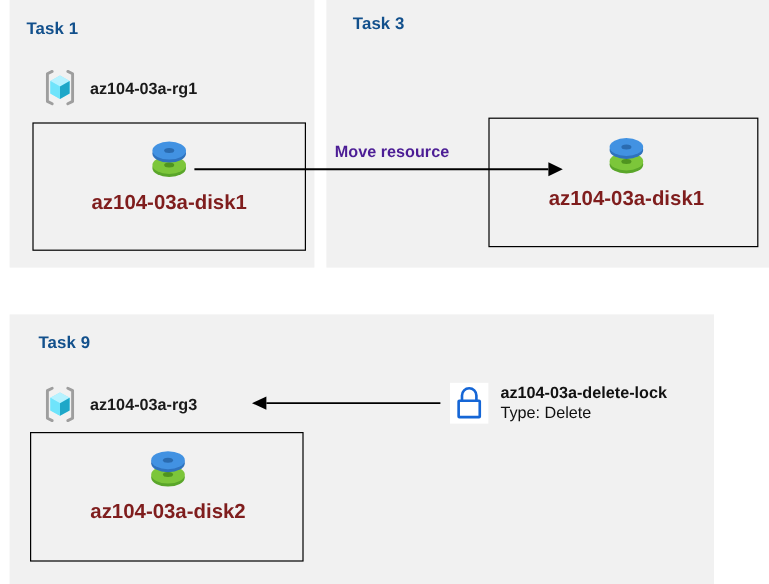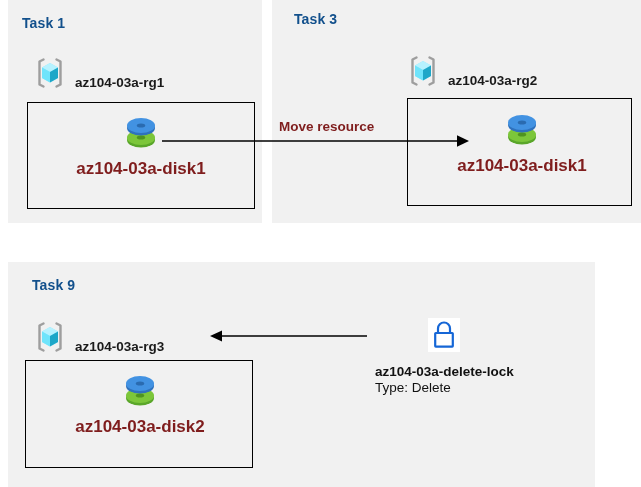--- a/index.html
+++ b/index.html
@@ -52,21 +52,21 @@
     box-sizing: border-box;
   }
   #box-task1 { left: 27px;  top: 102px; width: 228px; height: 107px; }
   #box-task2 { left: 407px; top: 98px;  width: 225px; height: 108px; }
   #box-task3 { left: 25px;  top: 360px; width: 228px; height: 108px; }
 
   
   .rg-row {
     position: absolute;
     display: flex;
-    align-items: flex-end;
+    align-items: center;
     gap: 8px;
     white-space: nowrap;
   }
   #rg-row-1 { left: 33px;  top: 56px; }
   #rg-row-2 { left: 406px; top: 54px; }
   #rg-row-3 { left: 33px;  top: 320px; }
 
   .rg-icon { display: block; }
 
   .rg-label {
@@ -96,35 +96,34 @@
 
   
   .arrow-svg { position: absolute; overflow: visible; }
   #arrow-move   { left: 162px; top: 131px; }
   #arrow-lock   { left: 210px; top: 326px; }
 
   .arrow-label {
     position: absolute;
     font-size: 13.5px;
     font-weight: bold;
-    color: #7f1d1d;
+    color: #4c1d95;
     white-space: nowrap;
   }
   #label-move { left: 279px; top: 119px; }
 
   
   #lock-row {
     position: absolute;
     left: 375px;
     top: 318px;
     display: flex;
-    align-items: center;
+    align-items: flex-end;
     gap: 10px;
     white-space: nowrap;
-    flex-direction: column;
   }
   .lock-icon-wrap {
     background: #ffffff;
     padding: 1px 2px;
     display: block;
     line-height: 0;
   }
   .lock-text-block { line-height: 1.22; padding-top: 2px; }
   .lock-name {
     font-size: 13.5px;
@@ -172,33 +171,20 @@
         <ellipse cx="20" cy="12.5" rx="14" ry="7.5" fill="#4292e2"></ellipse>
         <ellipse cx="20" cy="12.5" rx="4.2" ry="2.1" fill="#2a6bb0"></ellipse>
       </svg>
     </span>
     <div class="disk-label">az104-03a-disk1</div>
   </div>
 
   <div class="panel" id="panel-task2"></div>
   <div class="panel-title" id="title-task2">Task 3</div>
 
-  <div class="rg-row" id="rg-row-2">
-    <span class="rg-icon-wrap">
-      <svg class="rg-icon" width="34" height="34" viewBox="0 0 34 34" aria-hidden="true">
-        <path d="M10.5 3.5 L6.5 5.5 L6.5 28.5 L10.5 30.5" fill="none" stroke="#9e9e9e" stroke-width="2.4" stroke-linecap="round" stroke-linejoin="round"></path>
-        <path d="M23.5 3.5 L27.5 5.5 L27.5 28.5 L23.5 30.5" fill="none" stroke="#9e9e9e" stroke-width="2.4" stroke-linecap="round" stroke-linejoin="round"></path>
-        <polygon points="17,7 25,11.5 25,22 17,26.5 9,22 9,11.5" fill="#8eeaff"></polygon>
-        <polygon points="17,7 25,11.5 17,16 9,11.5" fill="#b6f2ff"></polygon>
-        <polygon points="17,16 25,11.5 25,22 17,26.5" fill="#1ea7c8"></polygon>
-        <polygon points="17,16 17,26.5 9,22 9,11.5" fill="#6fe4fb"></polygon>
-      </svg>
-    </span>
-    <span class="rg-label">az104-03a-rg2</span>
-  </div>
 
   <div class="inner-box" id="box-task2"></div>
 
   <div class="disk-group" id="disk-group-2">
     <span>
       <svg class="disk-icon" width="40" height="42" viewBox="0 0 40 42" aria-hidden="true">
         <ellipse cx="20" cy="27" rx="14" ry="7.5" fill="#5aa62a"></ellipse>
         <ellipse cx="20" cy="24.5" rx="14" ry="7.5" fill="#7cc63a"></ellipse>
         <ellipse cx="20" cy="24.5" rx="4.2" ry="2.1" fill="#4f9420"></ellipse>
         <ellipse cx="20" cy="15" rx="14" ry="7.5" fill="#2f72bd"></ellipse>

